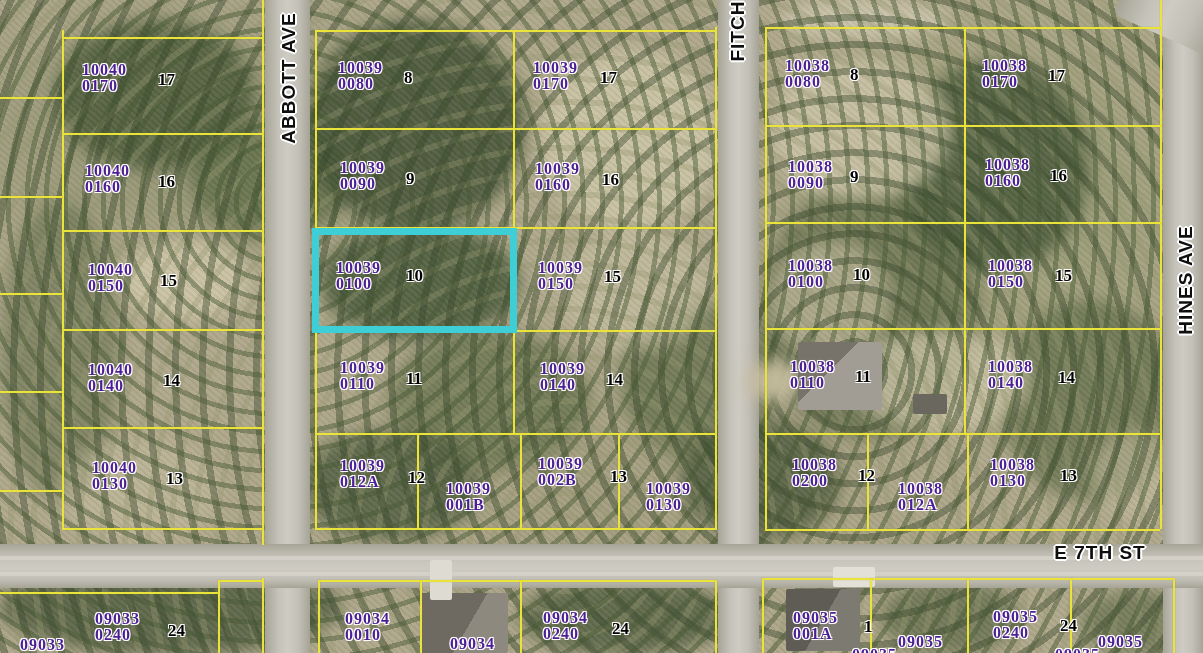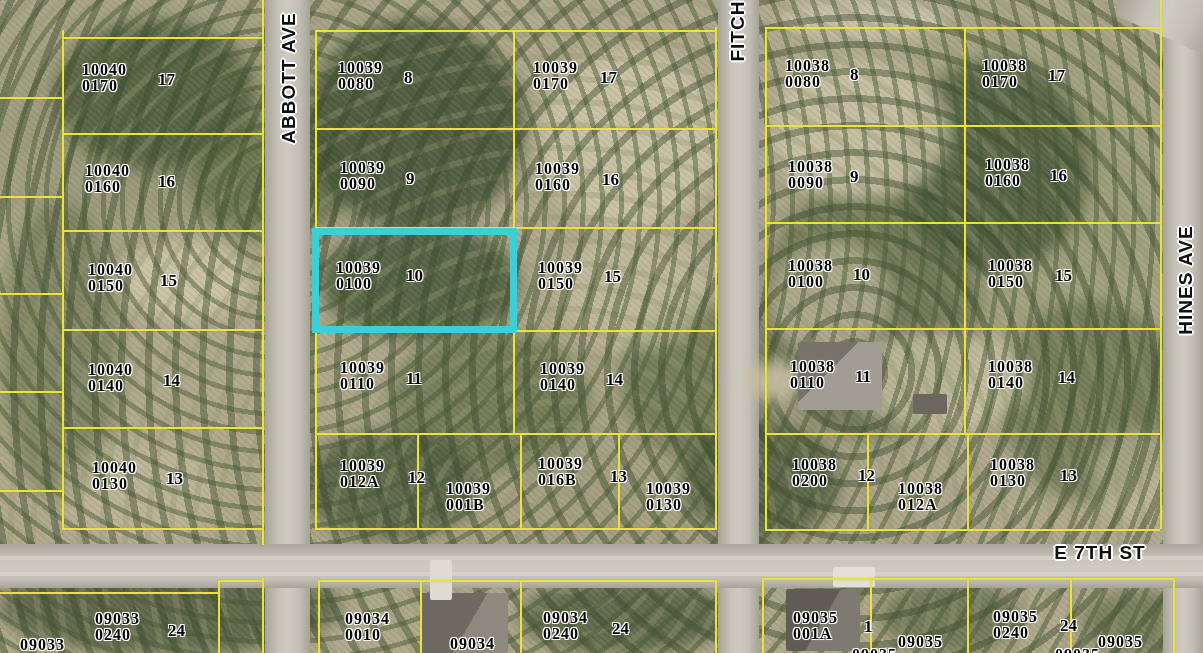--- a/index.html
+++ b/index.html
@@ -16,21 +16,21 @@
     repeating-radial-gradient(circle at 23% 31%, rgba(70,88,52,.45) 0 5px, rgba(0,0,0,0) 5px 19px),
     repeating-radial-gradient(circle at 71% 57%, rgba(52,68,40,.40) 0 7px, rgba(0,0,0,0) 7px 27px),
     repeating-radial-gradient(circle at 47% 83%, rgba(148,150,112,.35) 0 6px, rgba(0,0,0,0) 6px 23px),
     repeating-linear-gradient(41deg, rgba(104,110,80,.12) 0 2px, rgba(196,190,160,.12) 2px 5px);}
   .road{position:absolute;background:linear-gradient(90deg,#a7a497,#c5c2b9 30%,#cecbc3 50%,#c2bfb6 75%,#a6a396);}
   .roadh{position:absolute;background:linear-gradient(180deg,#a7a497,#c5c2b9 30%,#cecbc3 55%,#c2bfb6 80%,#a6a396);}
   .track{position:absolute;background:rgba(222,219,211,.55);}
   .yl{position:absolute;background:#e9e33a;box-shadow:0 0 1px rgba(130,120,0,.6);}
   .house{position:absolute;border-radius:2px;}
   .pl{position:absolute;font:bold 16px "Liberation Serif",serif;line-height:16px;
-      color:#000000;letter-spacing:1px;white-space:nowrap;
+      color:#4c1d95;letter-spacing:1px;white-space:nowrap;
       text-shadow:-1px -1px 0 #fff,1px -1px 0 #fff,-1px 1px 0 #fff,1px 1px 0 #fff,0 0 2px #fff;}
   .pl span{display:block;}
   .lot{position:absolute;font:bold 17px "Liberation Serif",serif;color:#000000;
        text-shadow:-1px -1px 0 #fff,1px -1px 0 #fff,-1px 1px 0 #fff,1px 1px 0 #fff;}
   .street{position:absolute;font:bold 19px "Liberation Sans",sans-serif;color:#0e0e0e;
        letter-spacing:1px;white-space:nowrap;
        text-shadow:-2px 0 0 #fff,2px 0 0 #fff,0 -2px 0 #fff,0 2px 0 #fff,-1px -1px 0 #fff,1px 1px 0 #fff,1px -1px 0 #fff,-1px 1px 0 #fff;}
   .vert{transform:translate(-50%,-50%) rotate(-90deg);}
   .horz{transform:translate(-50%,-50%);}
   .hl{position:absolute;left:312px;top:228px;width:205px;height:105px;
@@ -198,21 +198,21 @@
   <div class="pl" style="left:340px;top:458px">
       <span>10039</span>
       <span>012A</span>
     </div>
   <div class="pl" style="left:446px;top:481px">
       <span>10039</span>
       <span>001B</span>
     </div>
   <div class="pl" style="left:538px;top:456px">
       <span>10039</span>
-      <span>016B</span>
+      <span>002B</span>
     </div>
   <div class="pl" style="left:646px;top:481px">
       <span>10039</span>
       <span>0130</span>
     </div>
   <div class="pl" style="left:785px;top:58px">
       <span>10038</span>
       <span>0080</span>
     </div>
   <div class="pl" style="left:982px;top:58px">

